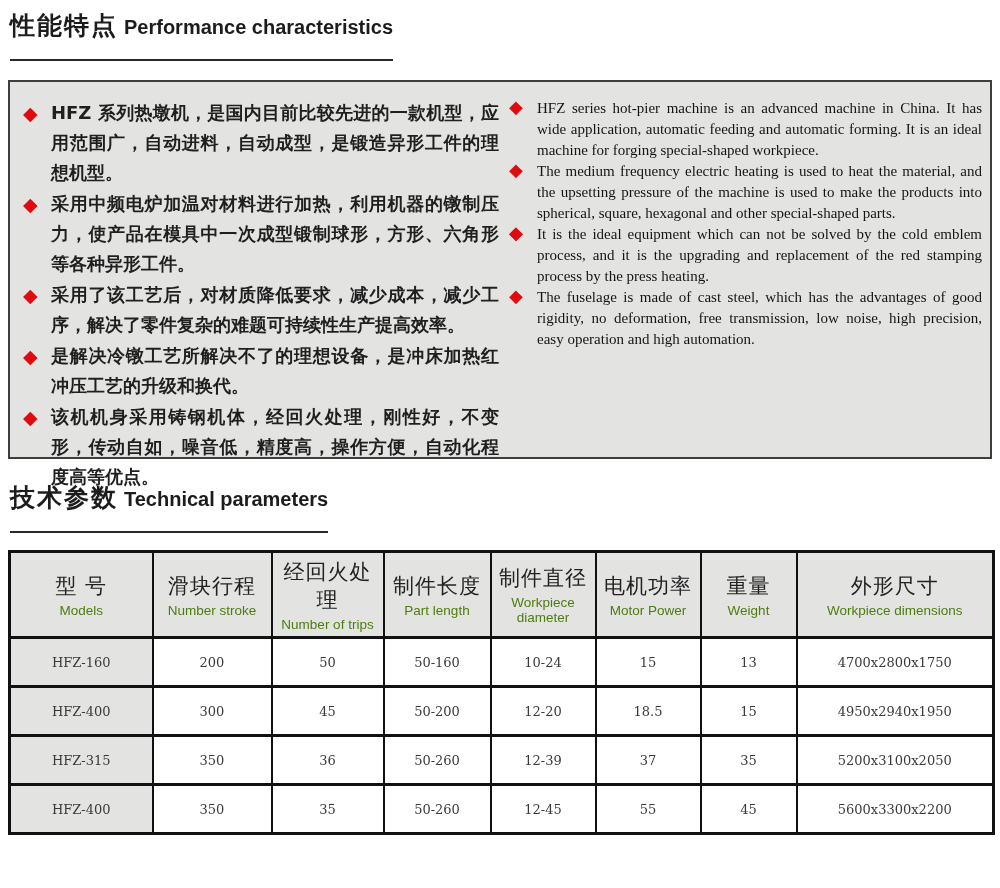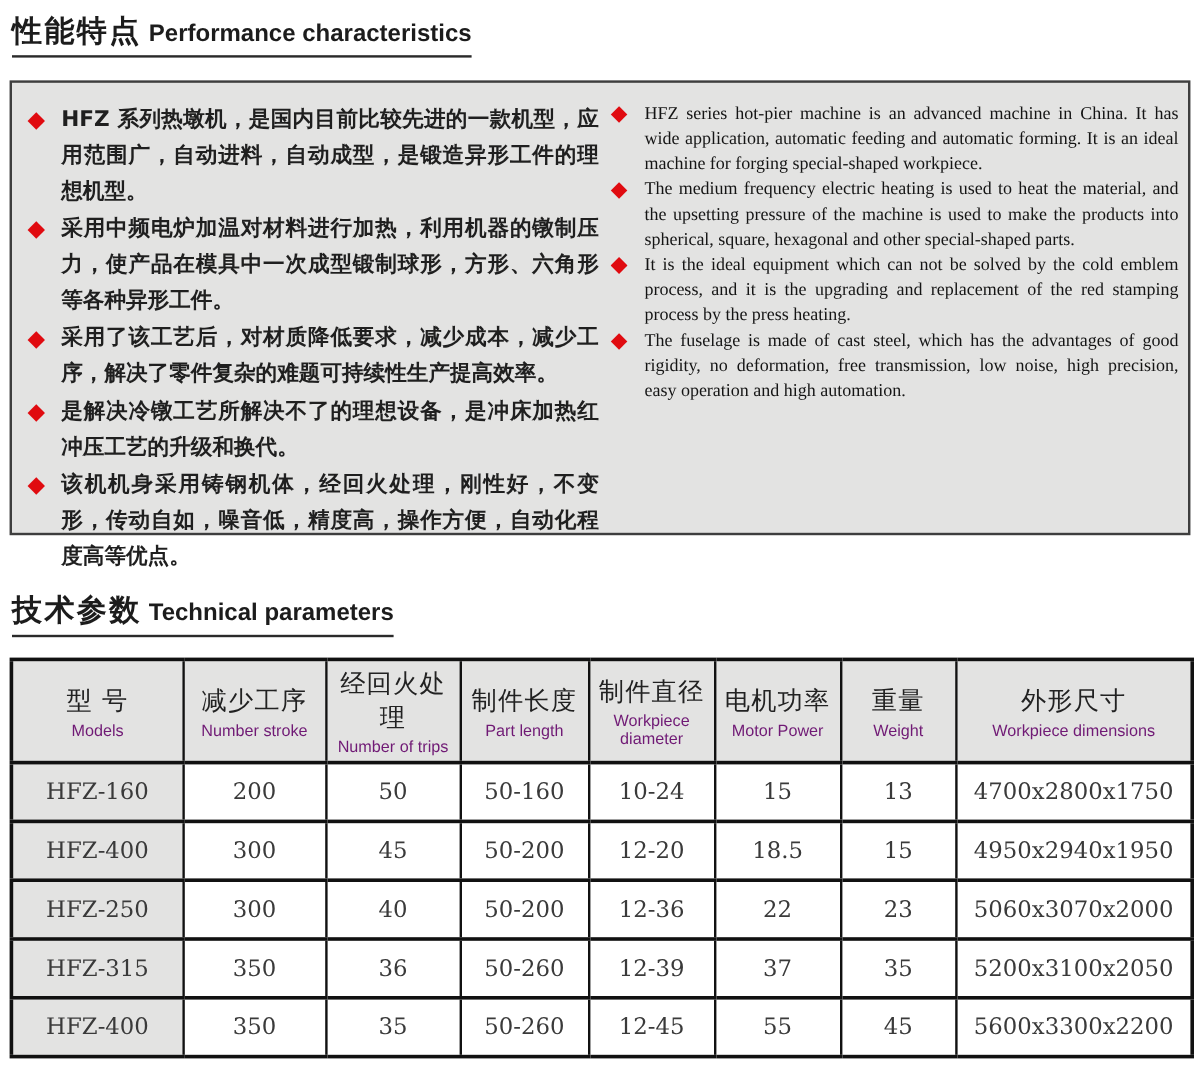--- a/index.html
+++ b/index.html
@@ -11,37 +11,37 @@
     font-family: "Liberation Sans", "DejaVu Sans", sans-serif;
     color: #1c1c1c;
     overflow: hidden;
   }
   .page { width: 1000px; height: 888px; position: relative; }
 
   
   .sec-heading {
     display: inline-block;
     margin: 9px 0 0 10px;
-    padding-bottom: 4px;
+    padding-bottom: 17px;
     border-bottom: 2px solid #2a2a2a;
     white-space: nowrap;
   }
   .sec-heading .zh {
     font-size: 25px;
     font-weight: bold;
     letter-spacing: 2px;
     font-family: "DejaVu Sans", sans-serif;
   }
   .sec-heading .en {
     font-size: 20px;
     font-weight: bold;
     margin-left: 6px;
     font-family: "Liberation Sans", "DejaVu Sans", sans-serif;
   }
-  .sec-heading-2 { margin-top: 46px; }
+  .sec-heading-2 { margin-top: 22px; }
 
   
   .feature-box {
     box-sizing: border-box;
     margin: 19px 8px 0 8px;
     width: 984px;
     height: 379px;
     background: #e3e3e2;
     border: 2px solid #3e3e3e;
     display: flex;
@@ -117,27 +117,27 @@
     font-size: 21px;
     letter-spacing: 1px;
     color: #222;
     font-family: "DejaVu Serif", "Liberation Serif", serif;
   }
   .th-en {
     display: block;
     font-size: 13.5px;
     margin-top: 3px;
     line-height: 15px;
-    color: #701a75;
+    color: #4d7c0f;
     font-family: "Liberation Sans", "DejaVu Sans", sans-serif;
   }
   .spec-table td {
     height: 46px;
     background: #ffffff;
-    font-size: 19px;
+    font-size: 13px;
     color: #3a3a3a;
     font-family: "DejaVu Serif", "Liberation Serif", serif;
   }
   .spec-table td.model-cell { background: #e3e3e2; }
 </style>
 </head>
 <body>
 
 <div class="page">
 
@@ -185,21 +185,21 @@
         <col style="width:96px">
         <col style="width:197px">
     </colgroup>
     <thead>
       <tr>
         <th>
             <span class="th-zh">型 号</span>
             <span class="th-en">Models</span>
           </th>
         <th>
-            <span class="th-zh">减少工序</span>
+            <span class="th-zh">滑块行程</span>
             <span class="th-en">Number stroke</span>
           </th>
         <th>
             <span class="th-zh">经回火处理</span>
             <span class="th-en">Number of trips</span>
           </th>
         <th>
             <span class="th-zh">制件长度</span>
             <span class="th-en">Part length</span>
           </th>
@@ -236,30 +236,20 @@
         <td class="model-cell">HFZ-400</td>
         <td>300</td>
         <td>45</td>
         <td>50-200</td>
         <td>12-20</td>
         <td>18.5</td>
         <td>15</td>
         <td>4950x2940x1950</td>
       </tr>
       <tr>
-        <td class="model-cell">HFZ-250</td>
-        <td>300</td>
-        <td>40</td>
-        <td>50-200</td>
-        <td>12-36</td>
-        <td>22</td>
-        <td>23</td>
-        <td>5060x3070x2000</td>
-      </tr>
-      <tr>
         <td class="model-cell">HFZ-315</td>
         <td>350</td>
         <td>36</td>
         <td>50-260</td>
         <td>12-39</td>
         <td>37</td>
         <td>35</td>
         <td>5200x3100x2050</td>
       </tr>
       <tr>

